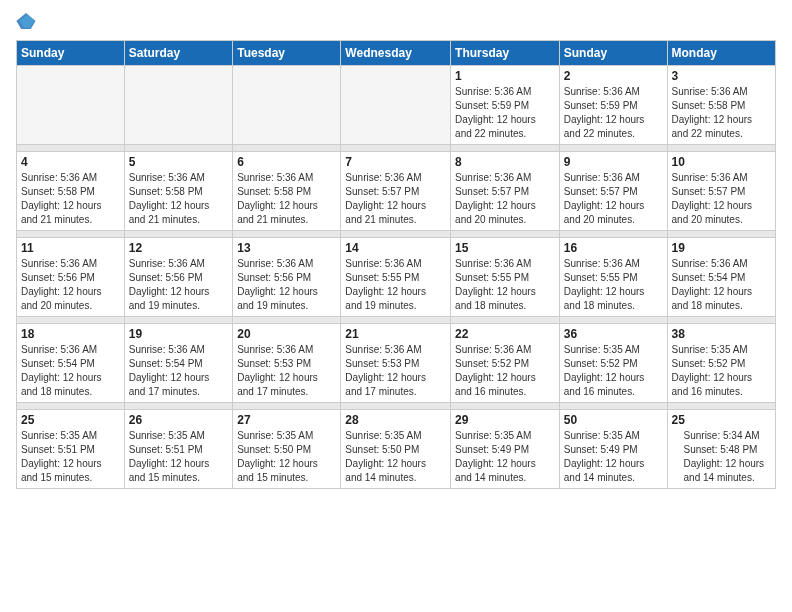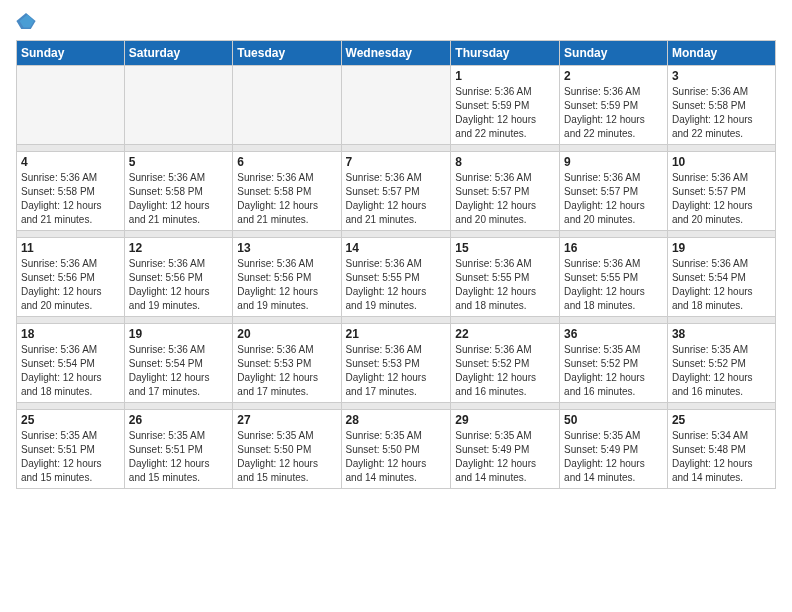--- a/index.html
+++ b/index.html
@@ -336,21 +336,21 @@
           </td>
           <td>
             <span class="day-num">50</span>
             <div class="day-info" style="white-space: pre-line;">Sunrise: 5:35 AM
 Sunset: 5:49 PM
 Daylight: 12 hours
 and 14 minutes.</div>
           </td>
           <td>
             <span class="day-num">25</span>
-            <div class="day-info" style="white-space: pre-line;">Sunrise: 5:34 AM
+            <div class="day-info" style="white-space: pre-line; margin-left: 12px;">Sunrise: 5:34 AM
 Sunset: 5:48 PM
 Daylight: 12 hours
 and 14 minutes.</div>
           </td>
         </tr>
       </tbody>
   </table>
 </div>
 
 </body></html>

